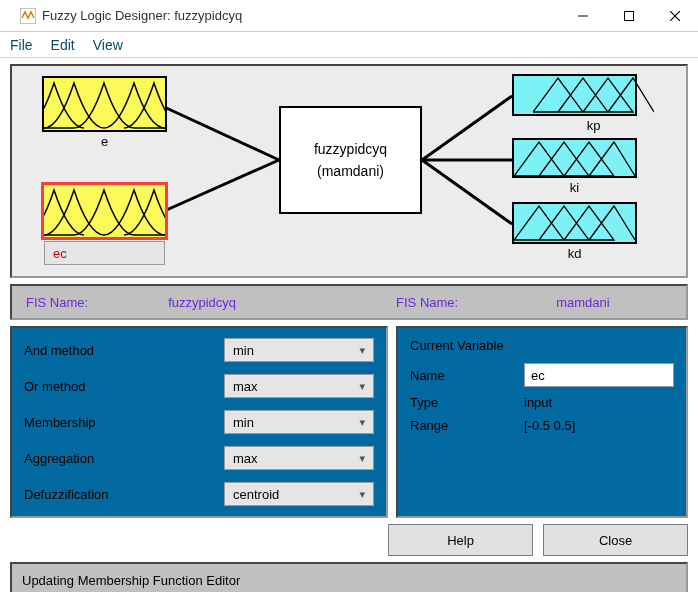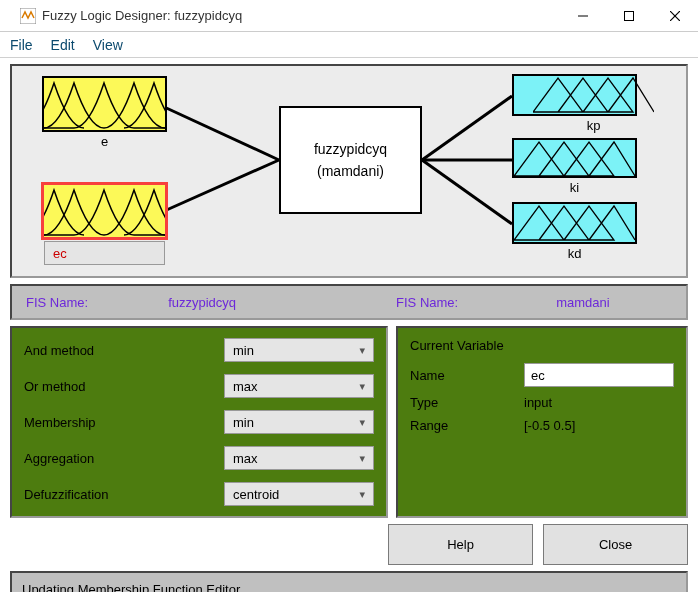--- a/index.html
+++ b/index.html
@@ -35,31 +35,31 @@
 
 
 .infobar { margin: 6px 10px 0 10px; height: 36px; background: #c0c0c0; border: 2px inset #999; display: flex; align-items: center; font-size: 13px; color: #6d28d9; }
 .infobar .lbl { margin-left: 14px; }
 .infobar .val { margin-left: 80px; }
 .infobar .lbl2 { margin-left: 160px; }
 .infobar .val2 { margin-left: 98px; }
 
 
 .lower { display: flex; margin: 6px 10px 0 10px; gap: 8px; }
-.panel { background: #4d7c0f; border: 2px inset #999; padding: 10px 12px; font-size: 13px; color: #000; }
+.panel { background: #0369a1; border: 2px inset #999; padding: 10px 12px; font-size: 13px; color: #000; }
 .panel-left { flex: 1; display: grid; grid-template-columns: 1fr 150px; row-gap: 12px; align-items: center; }
 .panel-right { width: 292px; display: grid; grid-template-columns: 1fr 150px; row-gap: 8px; align-items: center; align-content: start; }
 .panel-right .heading { grid-column: 1 / -1; margin-bottom: 2px; }
 .sel { display: flex; align-items: center; background: #e5e5e5; border: 1px solid #999; height: 24px; padding: 0 8px; font-size: 13px; justify-content: space-between; }
 .sel .chev { font-size: 11px; color: #555; }
 .txtfield { background: #fff; border: 1px solid #999; height: 24px; padding: 0 6px; display: flex; align-items: center; font-size: 13px; }
 
 
 .btnrow { margin: 6px 10px 0 388px; display: flex; gap: 10px; }
-.btn { flex: 1; height: 41px; background: #e1e1e1; border: 1px solid #7a7a7a; display: flex; align-items: center; justify-content: center; font-size: 13px; color: #000; }
+.btn { flex: 1; height: 32px; background: #e1e1e1; border: 1px solid #7a7a7a; display: flex; align-items: center; justify-content: center; font-size: 13px; color: #000; }
 
 
 .statusbar { margin: 6px 10px 0 10px; height: 36px; background: #c0c0c0; border: 2px inset #999; display: flex; align-items: center; padding-left: 10px; font-size: 13px; color: #000; }
 </style>
 </head>
 <body>
 
 <div class="titlebar">
   <span class="titlebar-icon">
     <svg width="16" height="16" viewBox="0 0 16 16">

